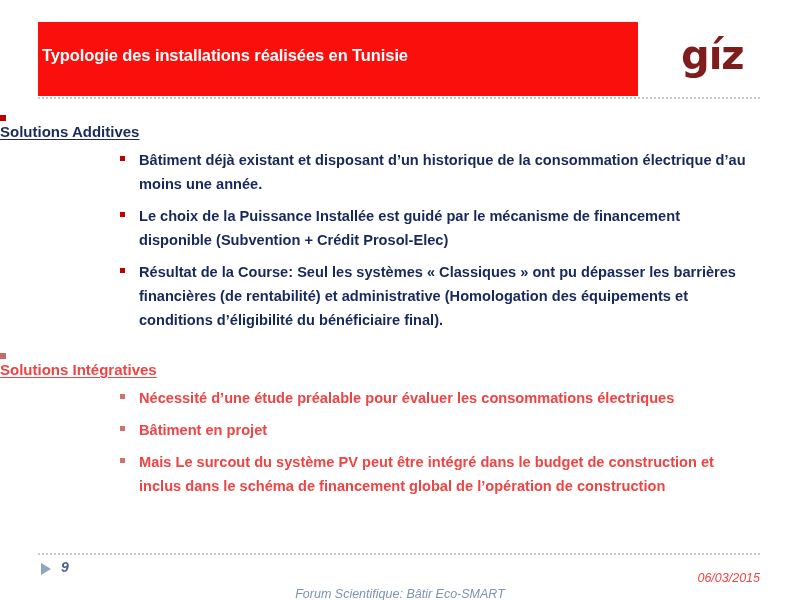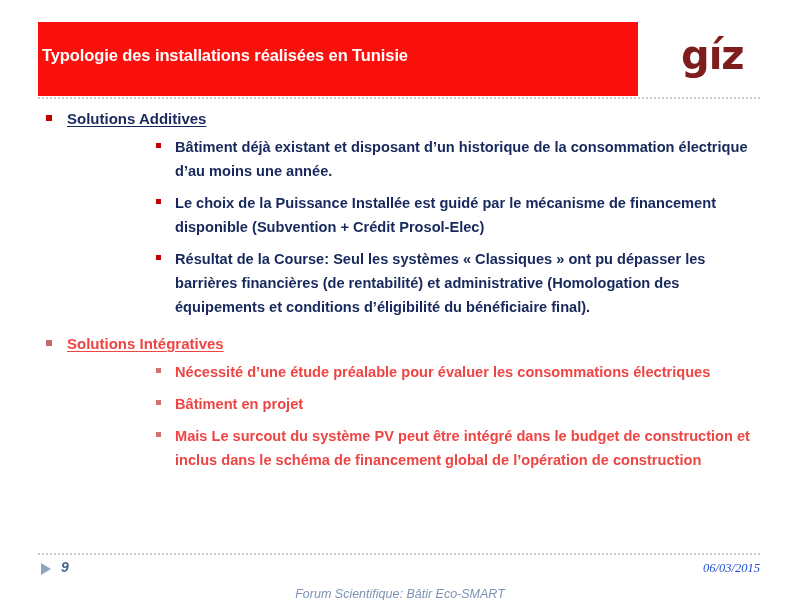--- a/index.html
+++ b/index.html
@@ -75,22 +75,22 @@
   }
 
   .bullet-row {
     position: relative;
     display: flex;
     align-items: flex-start;
   }
 
   
   .lvl1 {
-    padding-left: 46px;
     margin-bottom: 5px;
+    flex-direction: column;
   }
   .lvl1 .marker {
     flex: 0 0 auto;
     width: 21px;
     padding-top: 7px;
   }
   .lvl1 .sq {
     display: block;
     width: 6px;
     height: 6px;
@@ -104,21 +104,20 @@
     color: #1b2a5e;
     text-decoration: underline;
     text-underline-offset: 2px;
     padding-right: 45px;
   }
 
   
   .lvl2 {
     padding-left: 120px;
     margin-bottom: 8px;
-    margin-left: 36px;
   }
   .lvl2 .marker {
     flex: 0 0 auto;
     width: 19px;
     padding-top: 8px;
   }
   .lvl2 .sq {
     display: block;
     width: 5px;
     height: 5px;
@@ -182,25 +181,24 @@
     width: 800px;
     text-align: center;
     font-size: 12.5px;
     font-style: italic;
     color: #7b93b5;
     margin-top: 26px;
   }
   .footer-date {
     position: absolute;
     right: 40px;
-    top: 3px;
+    top: 13px;
     font-size: 12.5px;
     font-style: italic;
-    color: #1d4ed8;
-    font-family: Liberation Serif, serif;
+    color: #ef4444;
   }
 </style>
 </head>
 <body>
 
 <div class="slide">
 
   <div class="header-band"></div>
   <div class="header-title">Typologie des installations réalisées en Tunisie</div>
   <div class="header-rule"></div>

